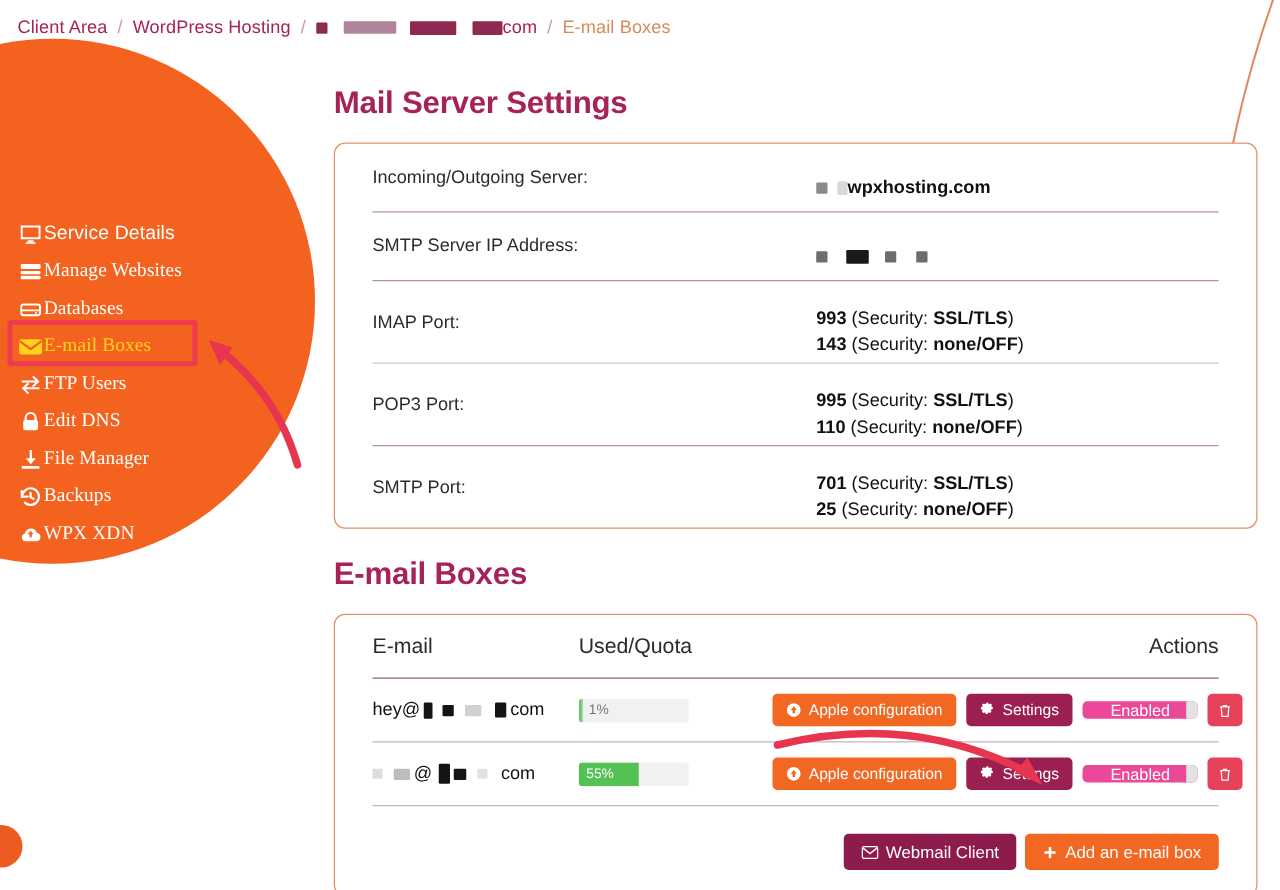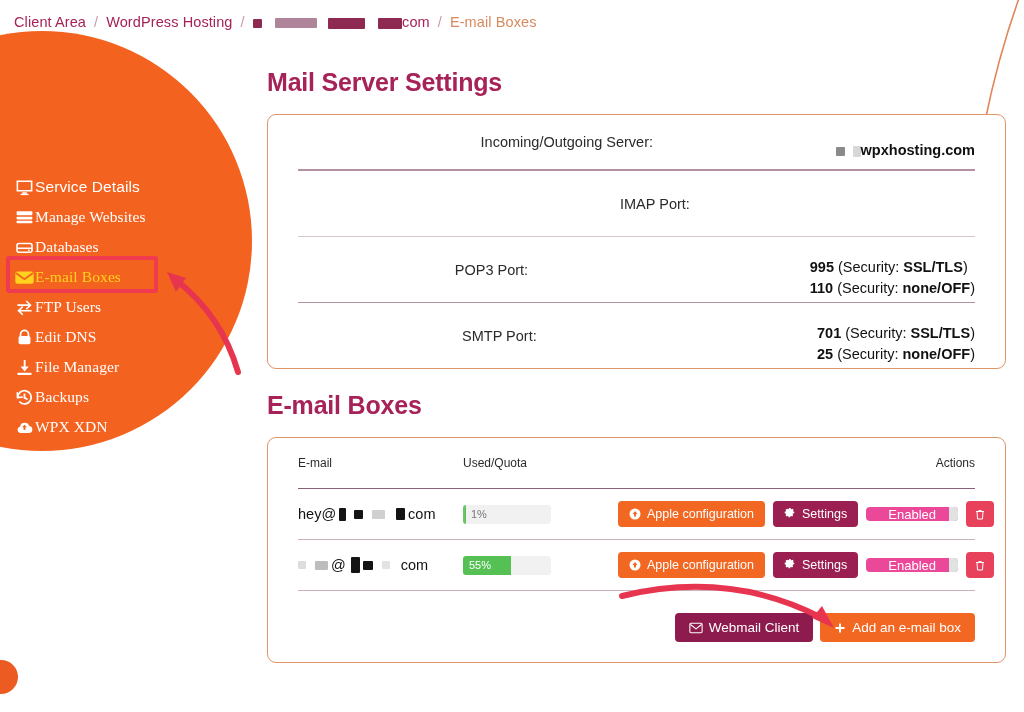--- a/index.html
+++ b/index.html
@@ -60,33 +60,33 @@
     letter-spacing:-.2px; margin-bottom:17px;
   }
   h1.section-title.second { margin-top:22px; }
 
   .card {
     border:1px solid #e09468; border-radius:9px;
     background:#fff; overflow:hidden;
   }
 
   
-  .ms-row { display:flex; align-items:center; padding:0 30px;justify-content:flex-end; }
+  .ms-row { display:flex; align-items:center; padding:0 30px; }
   .ms-row .lbl { flex:0 0 355px; font-size:14.5px; color:#2b2b2b; }
   .ms-row .val { font-size:14.5px; color:#111;margin-top:16px; }
   .ms-row.one { height:54px; }
   .ms-row.two { height:65px; }
   .ms-div { height:1px; background:#9b6b84; margin:0 30px; opacity:.75; }
   .ms-div.light { background:#c9b3bf; }
   .val b { font-weight:bold; }
   .val .line { line-height:21px; }
   .port-num { font-weight:bold; }
 
   
-  .tbl-head { display:flex; align-items:center; height:50px; padding:0 30px; font-size:12px; color:#2b2b2b; }
+  .tbl-head { display:flex; align-items:center; height:50px; padding:0 30px; font-size:17px; color:#2b2b2b; }
   .col-email { flex:0 0 165px; }
   .col-quota { flex:0 0 155px; }
   .col-actions { flex:1; text-align:right; }
   .tbl-div { height:1px; background:#8c5f78; margin:0 30px; }
   .tbl-div.thin { background:#cbb0c0; }
 
   .tbl-row { display:flex; align-items:center; height:50px; padding:0 30px; }
   .email-cell { flex:0 0 165px; font-size:14.5px; color:#111; display:flex; align-items:center; gap:3px; white-space:nowrap; }
   .quota-cell { flex:0 0 155px; }
   .actions-cell { flex:1; display:flex; align-items:center; justify-content:flex-end; gap:8px; }
@@ -282,24 +282,43 @@
 
       <div class="ms-row one">
         <div class="lbl">Incoming/Outgoing Server:</div>
         <div class="val">
           <span class="redact" style="width:9px;height:9px;background:#8a8a8a;"></span>
           <span class="redact" style="width:8px;height:11px;background:#d8d8d8;margin-left:4px;"></span><b>wpxhosting.com</b>
         </div>
       </div>
       <div class="ms-div"></div>
 
+      <div class="ms-row one">
+        <div class="lbl">SMTP Server IP Address:</div>
+        <div class="val">
+          <span class="redact" style="width:9px;height:9px;background:#6d6d6d;"></span>
+          <span class="redact" style="width:18px;height:11px;background:#1a1a1a;margin-left:11px;"></span>
+          <span class="redact" style="width:9px;height:9px;background:#6d6d6d;margin-left:9px;"></span>
+          <span class="redact" style="width:9px;height:9px;background:#6d6d6d;margin-left:12px;"></span>
+        </div>
+      </div>
       <div class="ms-div"></div>
 
       <div class="ms-row two">
         <div class="lbl">IMAP Port:</div>
+        <div class="val">
+          <div class="line">
+            <span class="port-num">993</span>
+            <span>(Security: </span><b>SSL/TLS</b><span>)</span>
+          </div>
+          <div class="line">
+            <span class="port-num">143</span>
+            <span>(Security: </span><b>none/OFF</b><span>)</span>
+          </div>
+        </div>
       </div>
       <div class="ms-div light"></div>
 
       <div class="ms-row two">
         <div class="lbl">POP3 Port:</div>
         <div class="val">
           <div class="line">
             <span class="port-num">995</span>
             <span>(Security: </span><b>SSL/TLS</b><span>)</span>
           </div>

